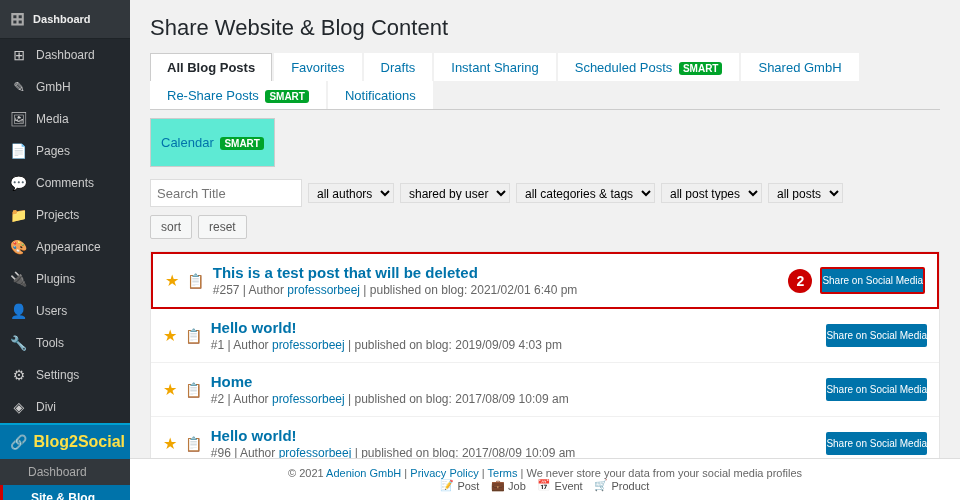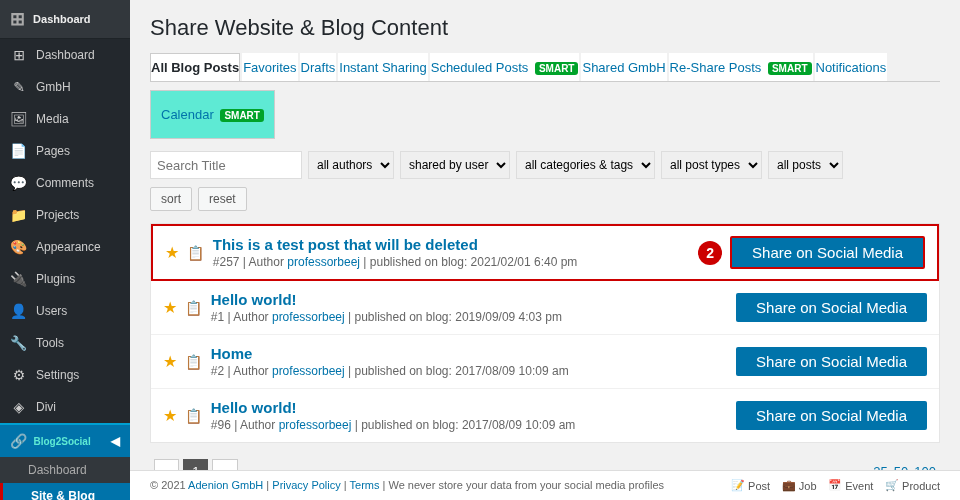--- a/index.html
+++ b/index.html
@@ -19,56 +19,56 @@
     
     #main { flex: 1; display: flex; flex-direction: column; overflow: hidden; }
 
     
     #content { flex: 1; padding: 15px 20px; overflow-y: auto; background: #f1f1f1; }
 
     .page-title { font-size: 22px; font-weight: 400; color: #23282d; margin-bottom: 12px; }
 
     
     .tabs { display: flex; flex-wrap: wrap; gap: 0; margin-bottom: 4px; border-bottom: 1px solid #ccc; }
-    .tab { padding: 6px 0; font-size: 13px; color: #0073aa; cursor: pointer; text-decoration: none; border: 1px solid transparent; border-bottom: none; background: #fff; margin-right: 2px; }
+    .tab { padding: 6px 16px; font-size: 13px; color: #0073aa; cursor: pointer; text-decoration: none; border: 1px solid transparent; border-bottom: none; background: #fff; margin-right: 2px; }
     .tab.active { background: #fff; border-color: #ccc #ccc #fff; color: #23282d; font-weight: 600; }
     .badge { background: #00a32a; color: #fff; font-size: 10px; padding: 1px 4px; border-radius: 3px; margin-left: 3px; font-weight: 700; }
     .tabs-row2 { margin-bottom: 12px; }
 
     
     .filter-row { display: flex; align-items: center; gap: 6px; margin-bottom: 8px; flex-wrap: wrap; }
     .filter-row input { height: 28px; padding: 3px 6px; border: 1px solid #ddd; font-size: 13px; width: 152px; }
-    .filter-row select { height: 28px; padding: 2px 4px; border: 1px solid #ddd; font-size: 12px; }
+    .filter-row select { height: 20px; padding: 2px 4px; border: 1px solid #ddd; font-size: 12px; }
     .btn-sort { background: #f6f7f7; border: 1px solid #ccc; padding: 4px 10px; font-size: 12px; cursor: pointer; color: #555; border-radius: 2px; }
 
     
     .posts-list { background: #fff; border: 1px solid #e5e5e5; }
     .post-row { display: flex; align-items: center; padding: 10px 12px; border-bottom: 1px solid #f0f0f0; gap: 8px; }
     .post-row:last-child { border-bottom: none; }
     .star-icon { color: #f0a500; font-size: 16px; cursor: pointer; flex-shrink: 0; }
     .post-icon { color: #aaa; font-size: 14px; flex-shrink: 0; }
     .post-info { flex: 1; }
     .post-title { color: #0073aa; font-size: 15px; font-weight: 600; cursor: pointer; text-decoration: none; }
     .post-meta { color: #666; font-size: 12px; margin-top: 2px; }
     .post-meta a { color: #0073aa; text-decoration: none; }
-    .btn-share { background: #0073aa; color: #fff; border: none; padding: 6px 20px; font-size: 15px; cursor: pointer; border-radius: 2px; white-space: nowrap; flex-shrink: 0; }
+    .btn-share { background: #0073aa; color: #fff; border: none; padding: 6px 0; font-size: 10px; cursor: pointer; border-radius: 2px; white-space: nowrap; flex-shrink: 0; }
 
     
     .step-badge { background: #c00; color: #fff; border-radius: 50%; width: 24px; height: 24px; display: flex; align-items: center; justify-content: center; font-weight: 700; font-size: 14px; flex-shrink: 0; }
 
     
     .pagination-row { display: flex; align-items: center; justify-content: space-between; margin-top: 16px; padding: 0 4px; }
     .pagination { display: flex; align-items: center; gap: 4px; }
     .page-btn { border: 1px solid #ccc; background: #fff; padding: 4px 8px; font-size: 13px; cursor: pointer; color: #555; }
     .page-btn.active { background: #555; color: #fff; border-color: #555; }
     .per-page { display: flex; gap: 6px; }
     .pp-btn { color: #0073aa; cursor: pointer; font-size: 13px; }
 
     
-    #footer { background: #fff; border-top: 1px solid #ddd; padding: 8px 20px; font-size: 11px; color: #555; display: flex; justify-content: space-between; flex-shrink: 0; }
+    #footer { background: #fff; border-top: 1px solid #ddd; padding: 8px 20px; font-size: 11px; color: #555; display: flex; justify-content: space-between; align-items: center; flex-shrink: 0; flex-direction: column; }
     #footer a { color: #0073aa; text-decoration: none; }
     .footer-icons { display: flex; gap: 12px; align-items: center; font-size: 11px; color: #555; }
     .footer-icon-item { display: flex; align-items: center; gap: 3px; }
 
     
     .post-row-highlight { border: 2px solid #c00 !important; }
   </style>
 </head>
 <body>
 
@@ -122,21 +122,21 @@
     <span class="icon">⚙</span>
     <span>Settings</span>
   </div>
   <div class="sidebar-item">
     <span class="icon">◈</span>
     <span>Divi</span>
   </div>
 
   <div class="blog2social-header" style="background:#0073aa; padding:8px 10px; display:flex; align-items:center; gap:6px; border-top:2px solid #00a0d2;">
     <span style="font-size:14px;">🔗</span>
-    <span style="color:#5eead4; font-weight:700; font-size:10px;">Blog2Social</span>
+    <span style="color:#fde047; font-weight:700; font-size:16px;">Blog2Social</span>
     <span style="margin-left:auto; color:#fff;">◀</span>
   </div>
   <div class="sub-menu">
     <a class="sub-item">Dashboard</a>
     <a class="sub-item active" style="background:#0073aa; color:#fff; padding:6px 10px 6px 28px; display:block; font-size:12px; font-weight:600; border-left:3px solid #c00;">Site &amp; Blog Content</a>
 
   </div>
 </div>
 
 <div id="main">

